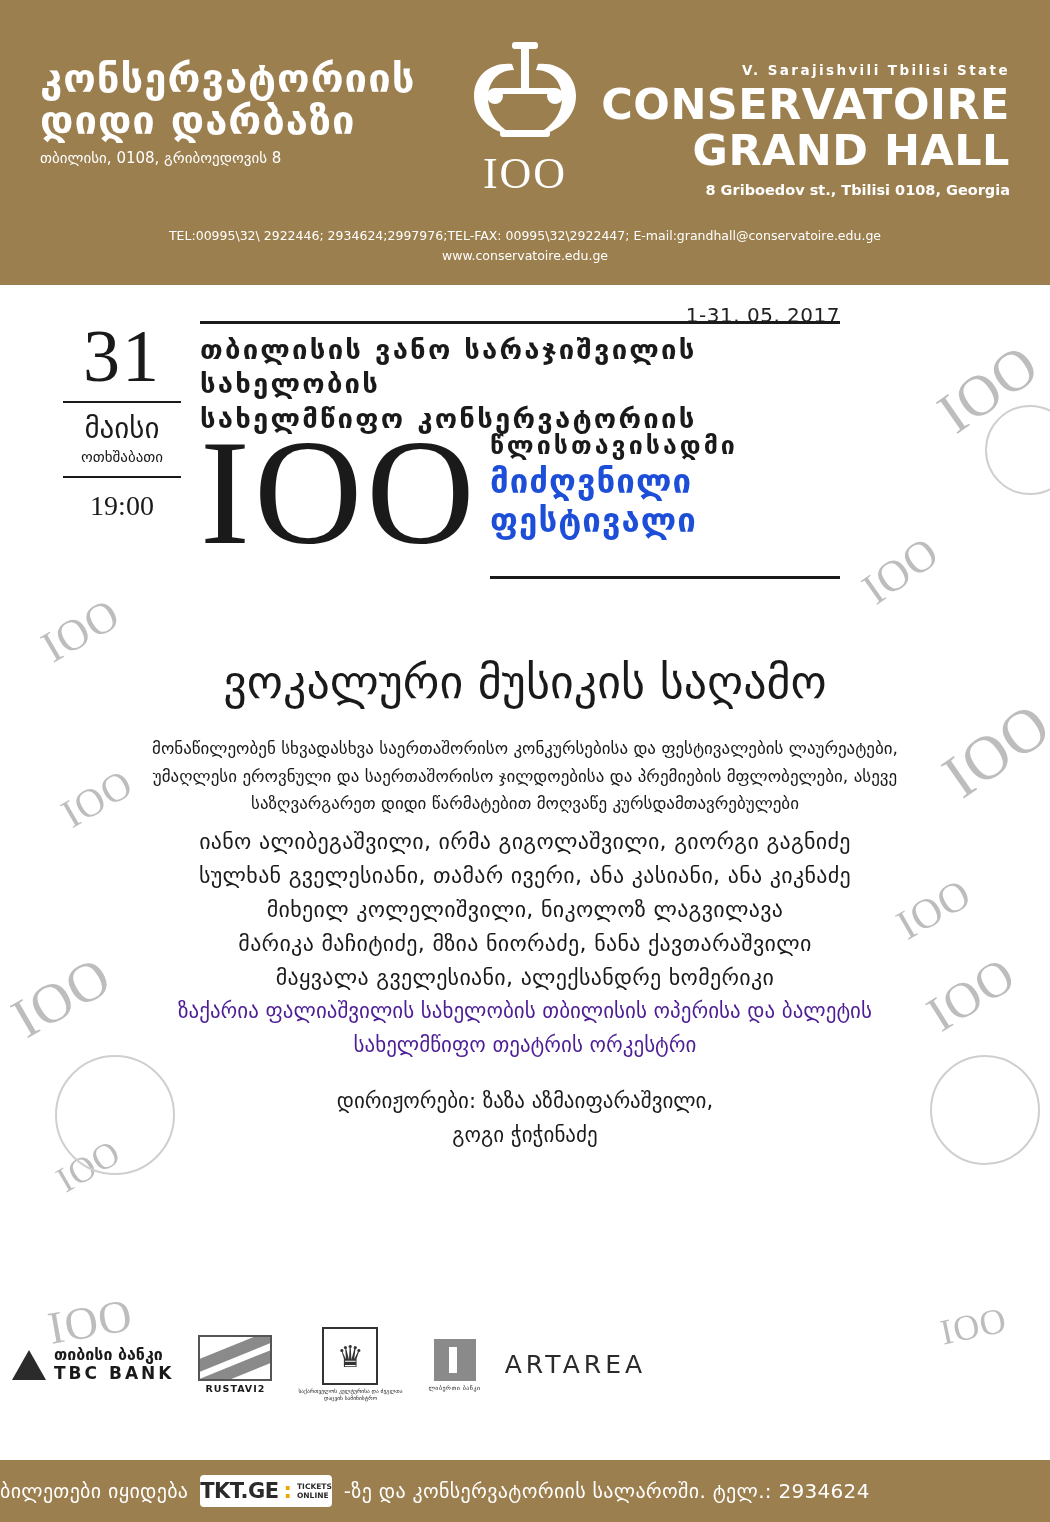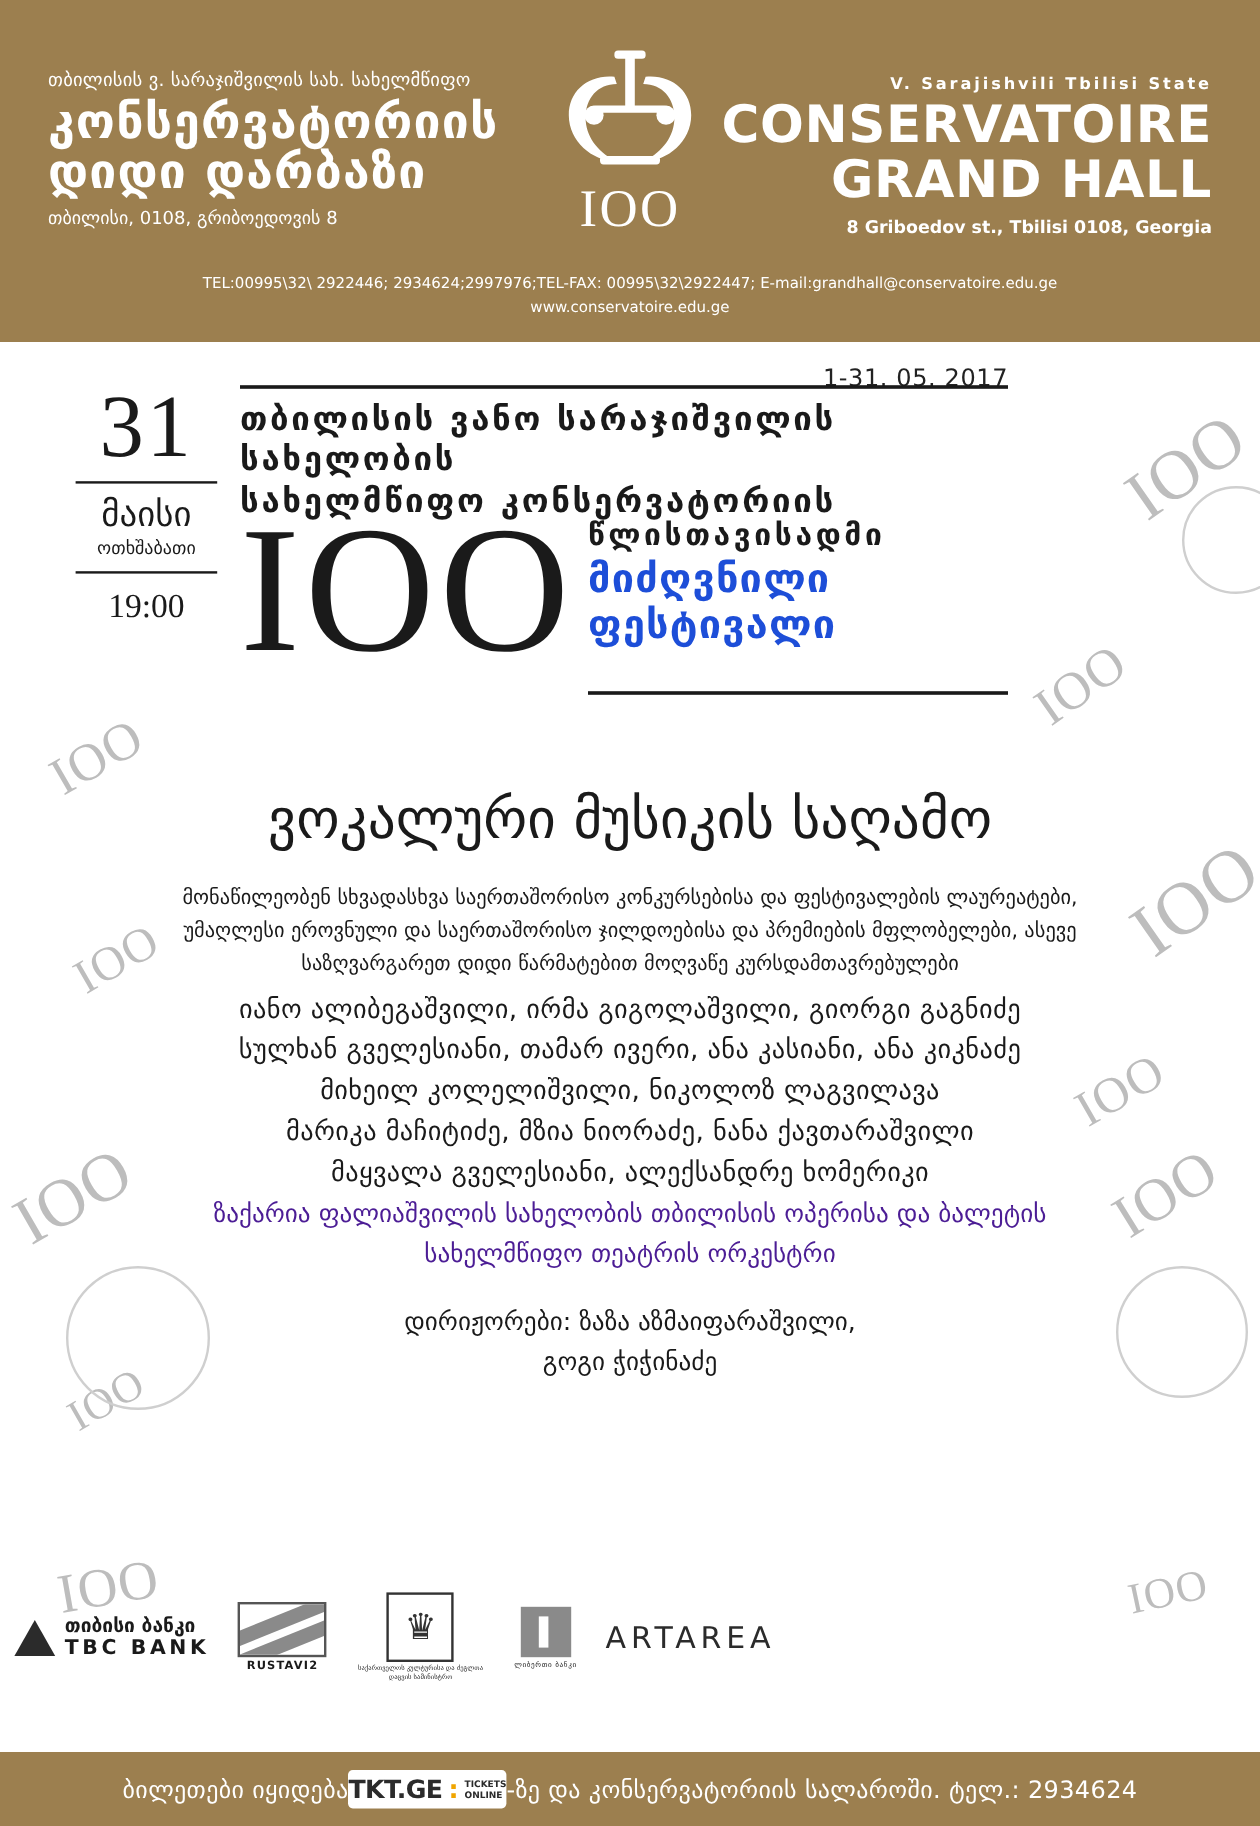--- a/index.html
+++ b/index.html
@@ -208,21 +208,21 @@
   .sp-lm .sq:after {
     content: ""; position: absolute; left: 15px; top: 8px; width: 8px; height: 26px;
     background: #fff;
   }
   .sp-lm .cap { font-size: 6px; margin-top: 3px; letter-spacing: 0.5px; }
   .sp-artarea { font-size: 25px; letter-spacing: 4px; color: #2b2b2b; }
 
   
   .footer {
     position: relative; width: 1050px; height: 62px; background: #9c7f4f;
-    display: flex; align-items: center; justify-content: center; 
+    display: flex; align-items: center; gap: 12px;
     color: #ffffff;
   }
   .footer .ft {
     font-size: 20px; letter-spacing: 0.3px;
   }
   .tkt {
     display: inline-flex; align-items: center; background: #ffffff;
     border-radius: 4px; padding: 4px 0; gap: 5px;
   }
   .tkt .tk1 { color: #2b2b2b; font-size: 21px; font-weight: bold; letter-spacing: -0.5px; }
@@ -230,21 +230,20 @@
   .tkt .tk2 { font-size: 7.5px; line-height: 1.2; color: #2b2b2b; text-align: left; font-weight: bold; }
 </style>
 </head>
 <body>
 
 <div class="poster">
 
   <div class="header">
 
     <div class="header-left">
-      <div class="hl-small">თბილისის ვ. სარაჯიშვილის სახ. სახელმწიფო</div>
       <div class="hl-big1">კონსერვატორიის</div>
       <div class="hl-big2">დიდი დარბაზი</div>
       <div class="hl-addr">თბილისი, 0108, გრიბოედოვის 8</div>
     </div>
 
     <div class="header-logo">
       <svg class="lyre" viewBox="0 0 150 120">
         <g fill="#ffffff">
           <rect x="71" y="12" width="8" height="44" rx="2"></rect>
           <rect x="62" y="8" width="26" height="7" rx="3"></rect>

